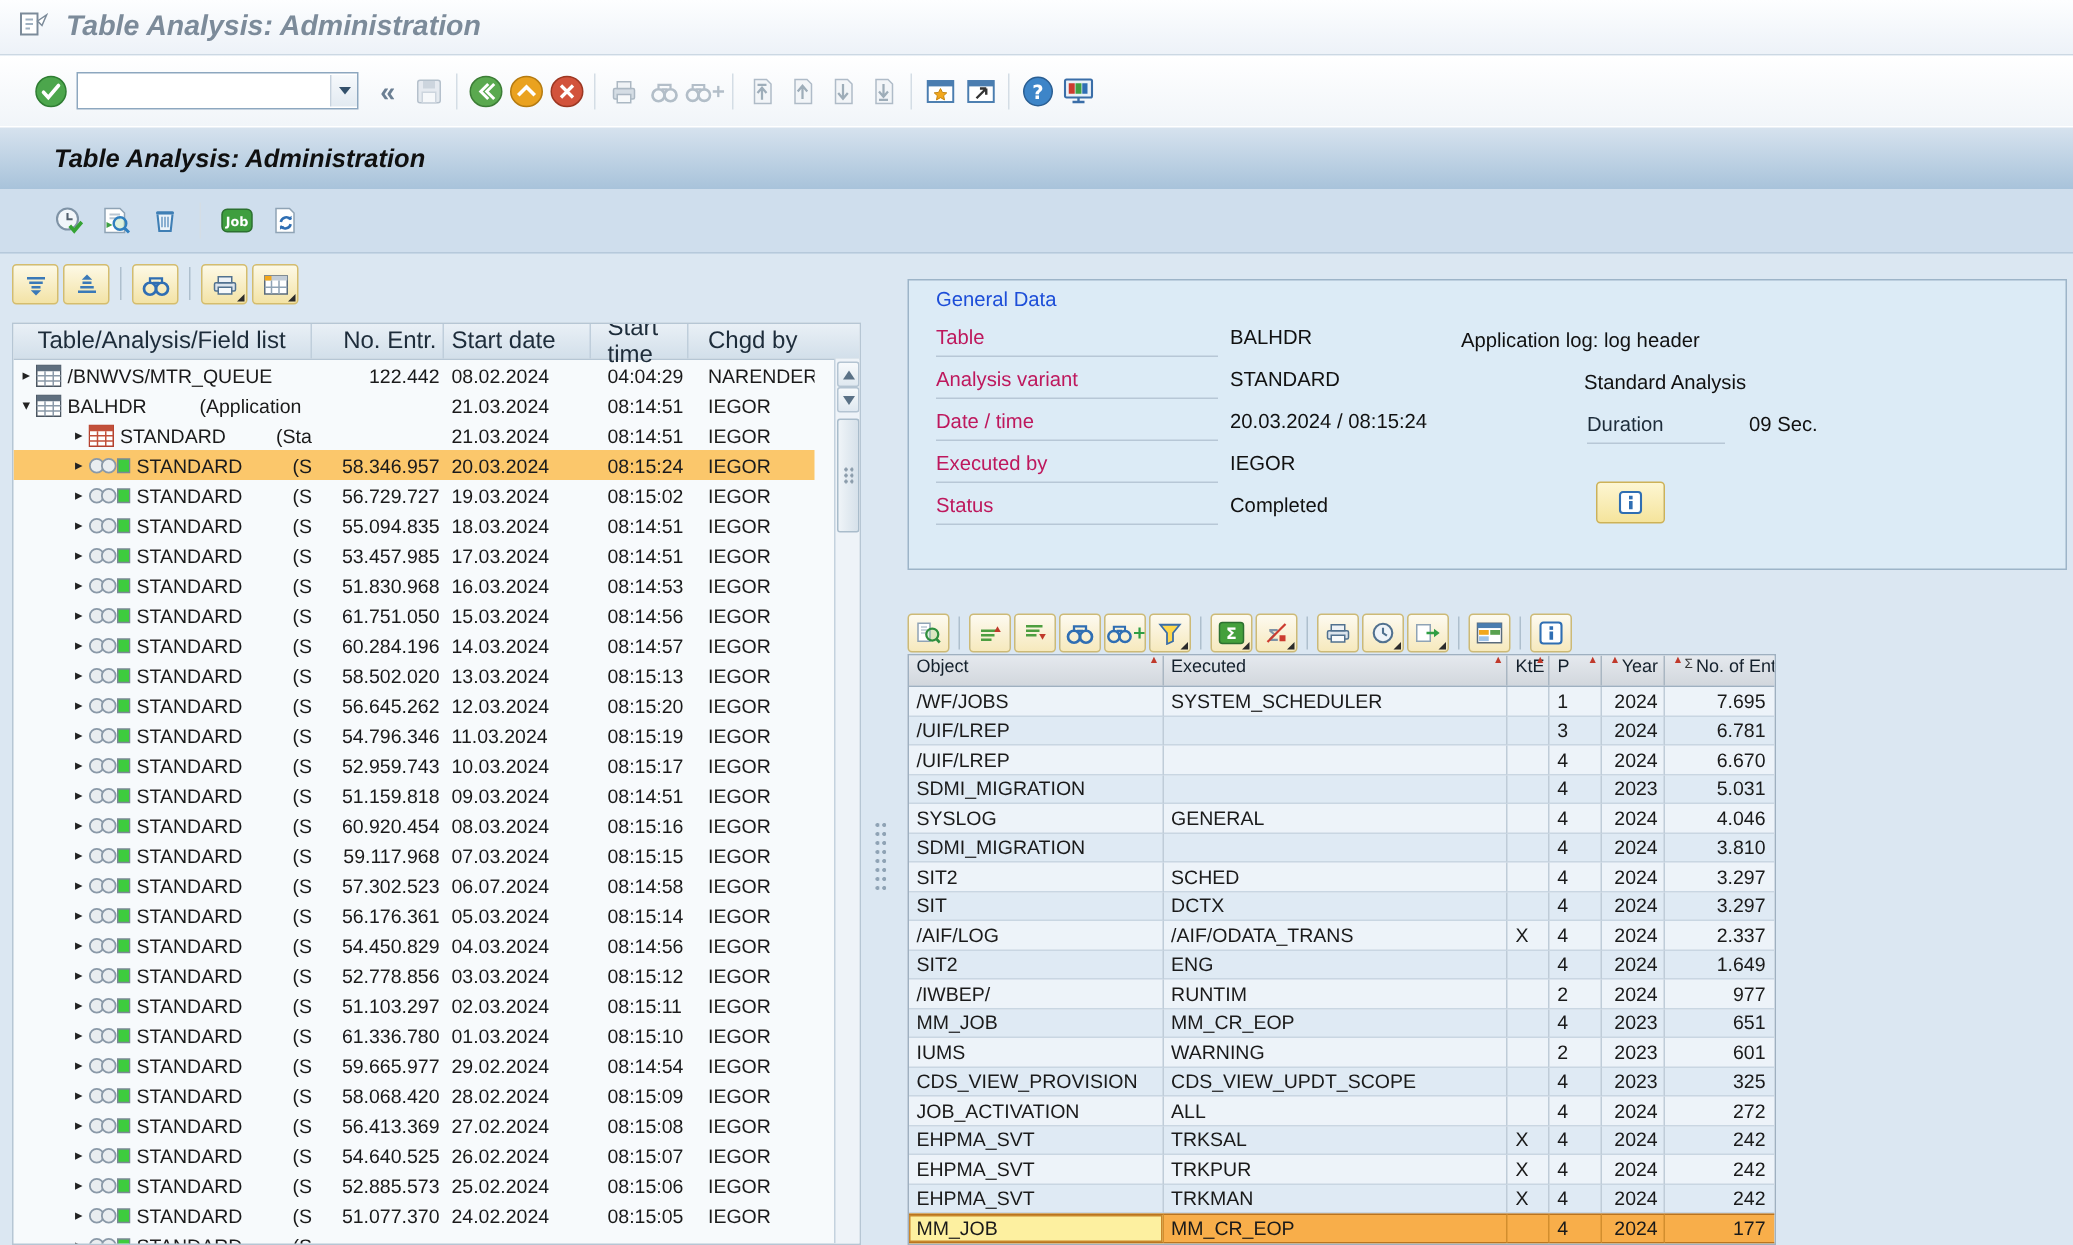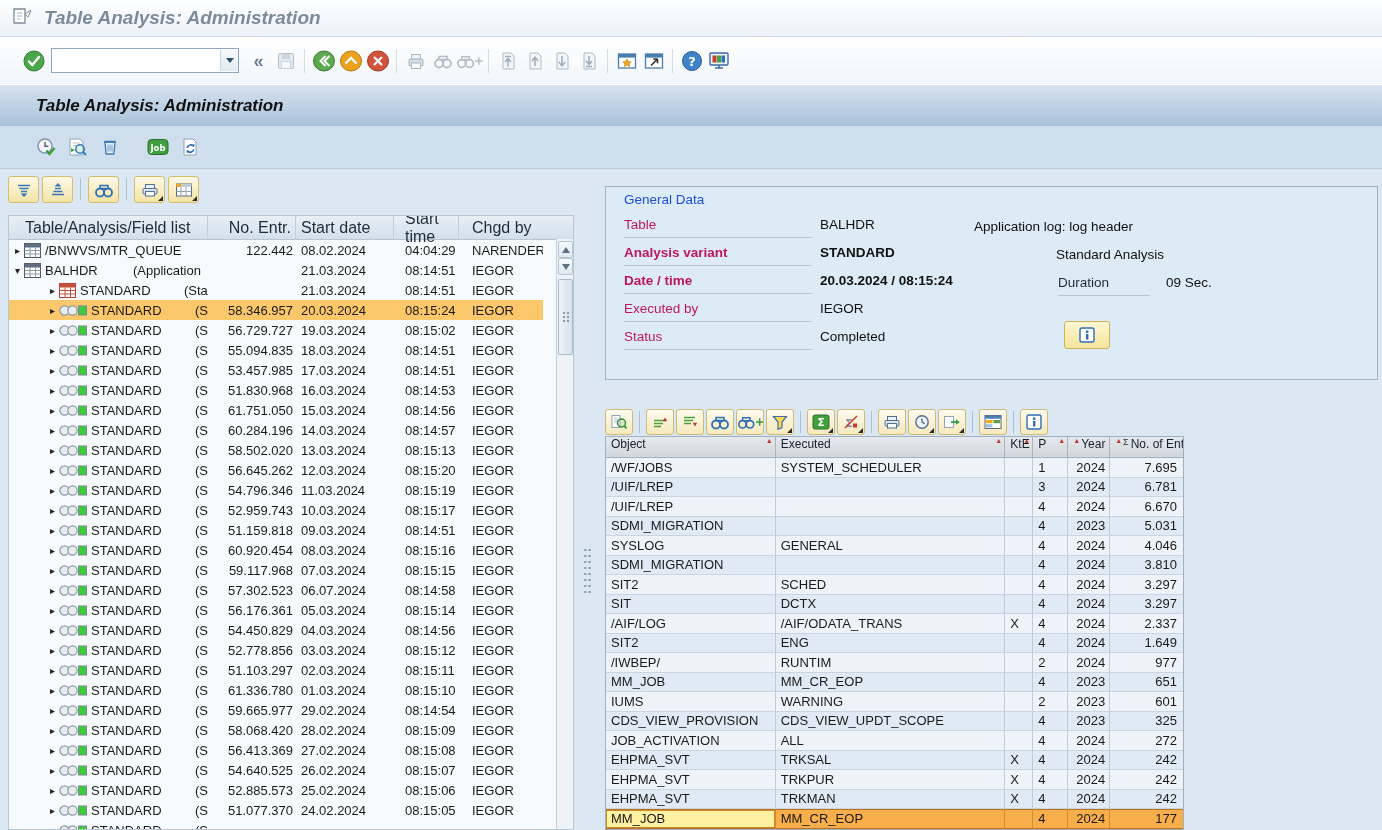--- a/index.html
+++ b/index.html
@@ -903,22 +903,22 @@
   </div>
 
   <div class="splitter">
       <span class="sgrip"></span>
     </div>
 
   <div class="gbox">
     <div class="gtitle">General Data</div>
     <div id="gd-fields">
         <div class="grow" style="top: 30px;"><span class="glabel">Table</span><span class="gvalue">BALHDR</span></div>
-        <div class="grow" style="top: 58px; font-weight: bold;"><span class="glabel">Analysis variant</span><span class="gvalue">STANDARD</span></div>
-        <div class="grow" style="top: 86px; font-weight: bold;"><span class="glabel">Date / time</span><span class="gvalue">20.03.2024 / 08:15:24</span></div>
+        <div class="grow" style="top: 58px;"><span class="glabel">Analysis variant</span><span class="gvalue">STANDARD</span></div>
+        <div class="grow" style="top: 86px;"><span class="glabel">Date / time</span><span class="gvalue">20.03.2024 / 08:15:24</span></div>
         <div class="grow" style="top: 114px;"><span class="glabel">Executed by</span><span class="gvalue">IEGOR</span></div>
         <div class="grow" style="top: 142px;"><span class="glabel">Status</span><span class="gvalue">Completed</span></div>
       </div>
     <span class="gx gx1">Application log: log header</span>
     <span class="gx gx2">Standard Analysis</span>
     <span class="gx gx3lbl">Duration</span>
     <span class="gx gx3val">09 Sec.</span>
     <button class="infobtn" id="info-btn">
         <svg width="18" height="16" viewBox="0 0 18 16" xmlns="http://www.w3.org/2000/svg">
           <rect x="2" y="1" width="14" height="14" rx="2" fill="#fff" stroke="#2f6eb3" stroke-width="1.4"></rect>

